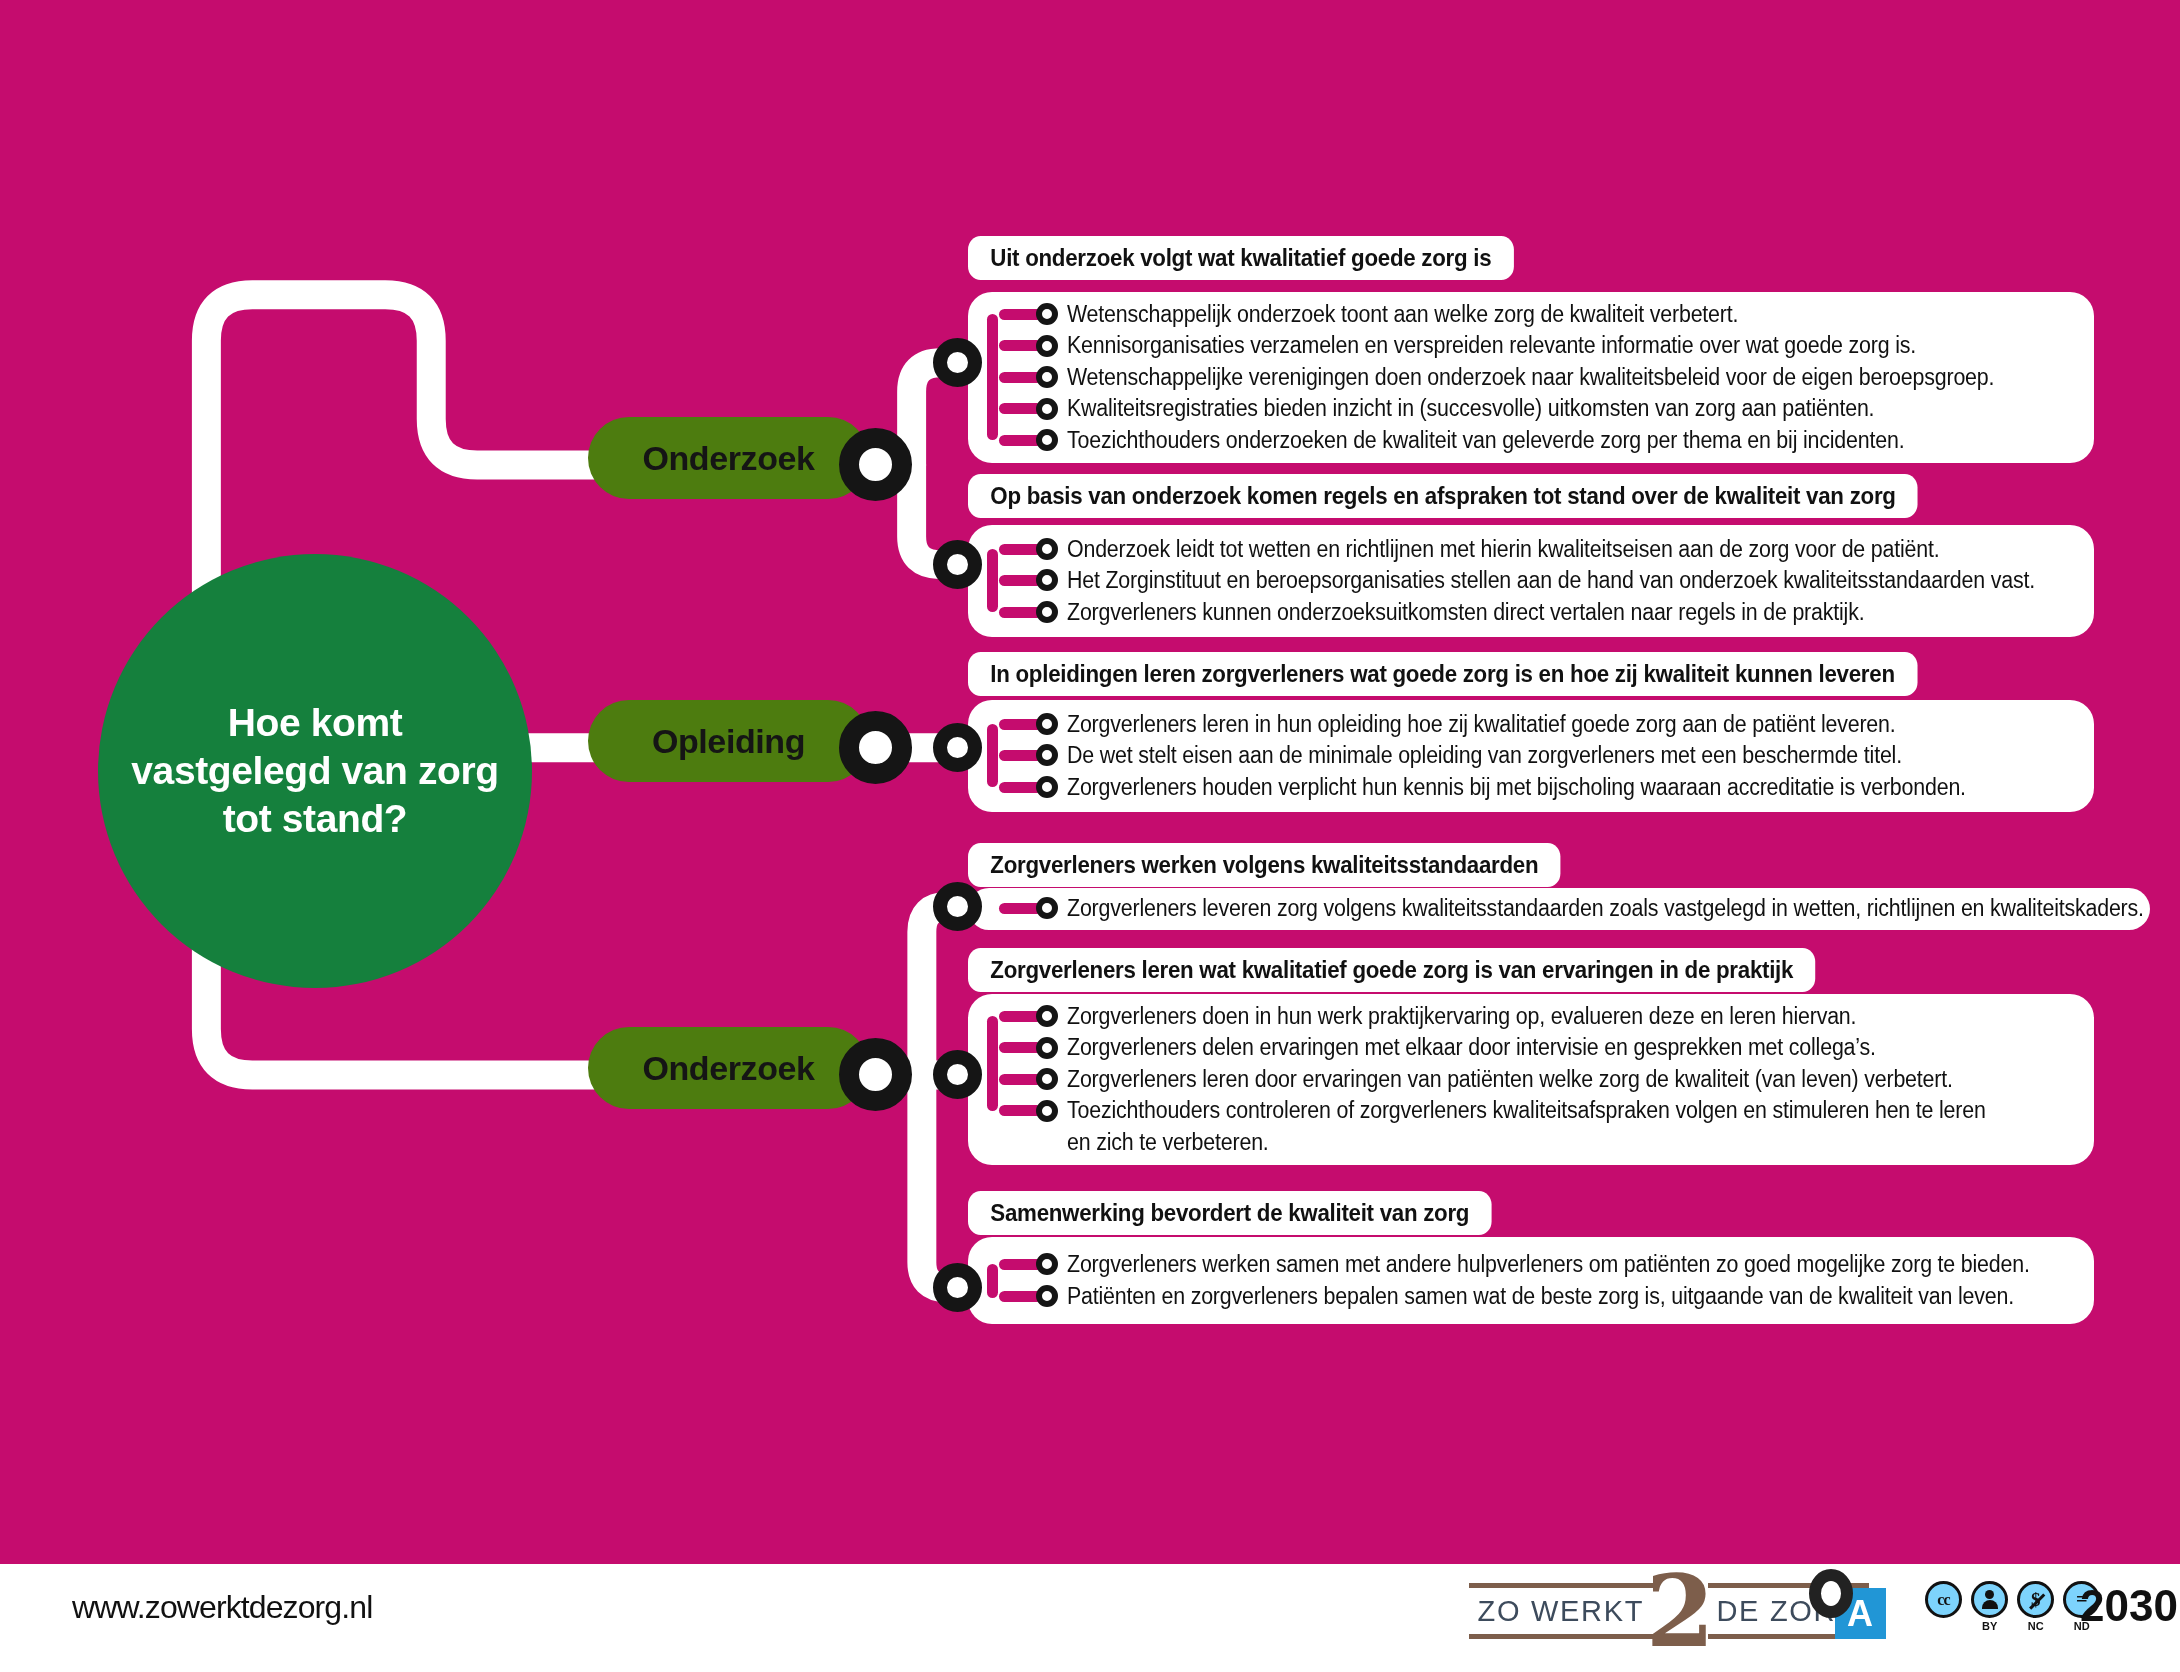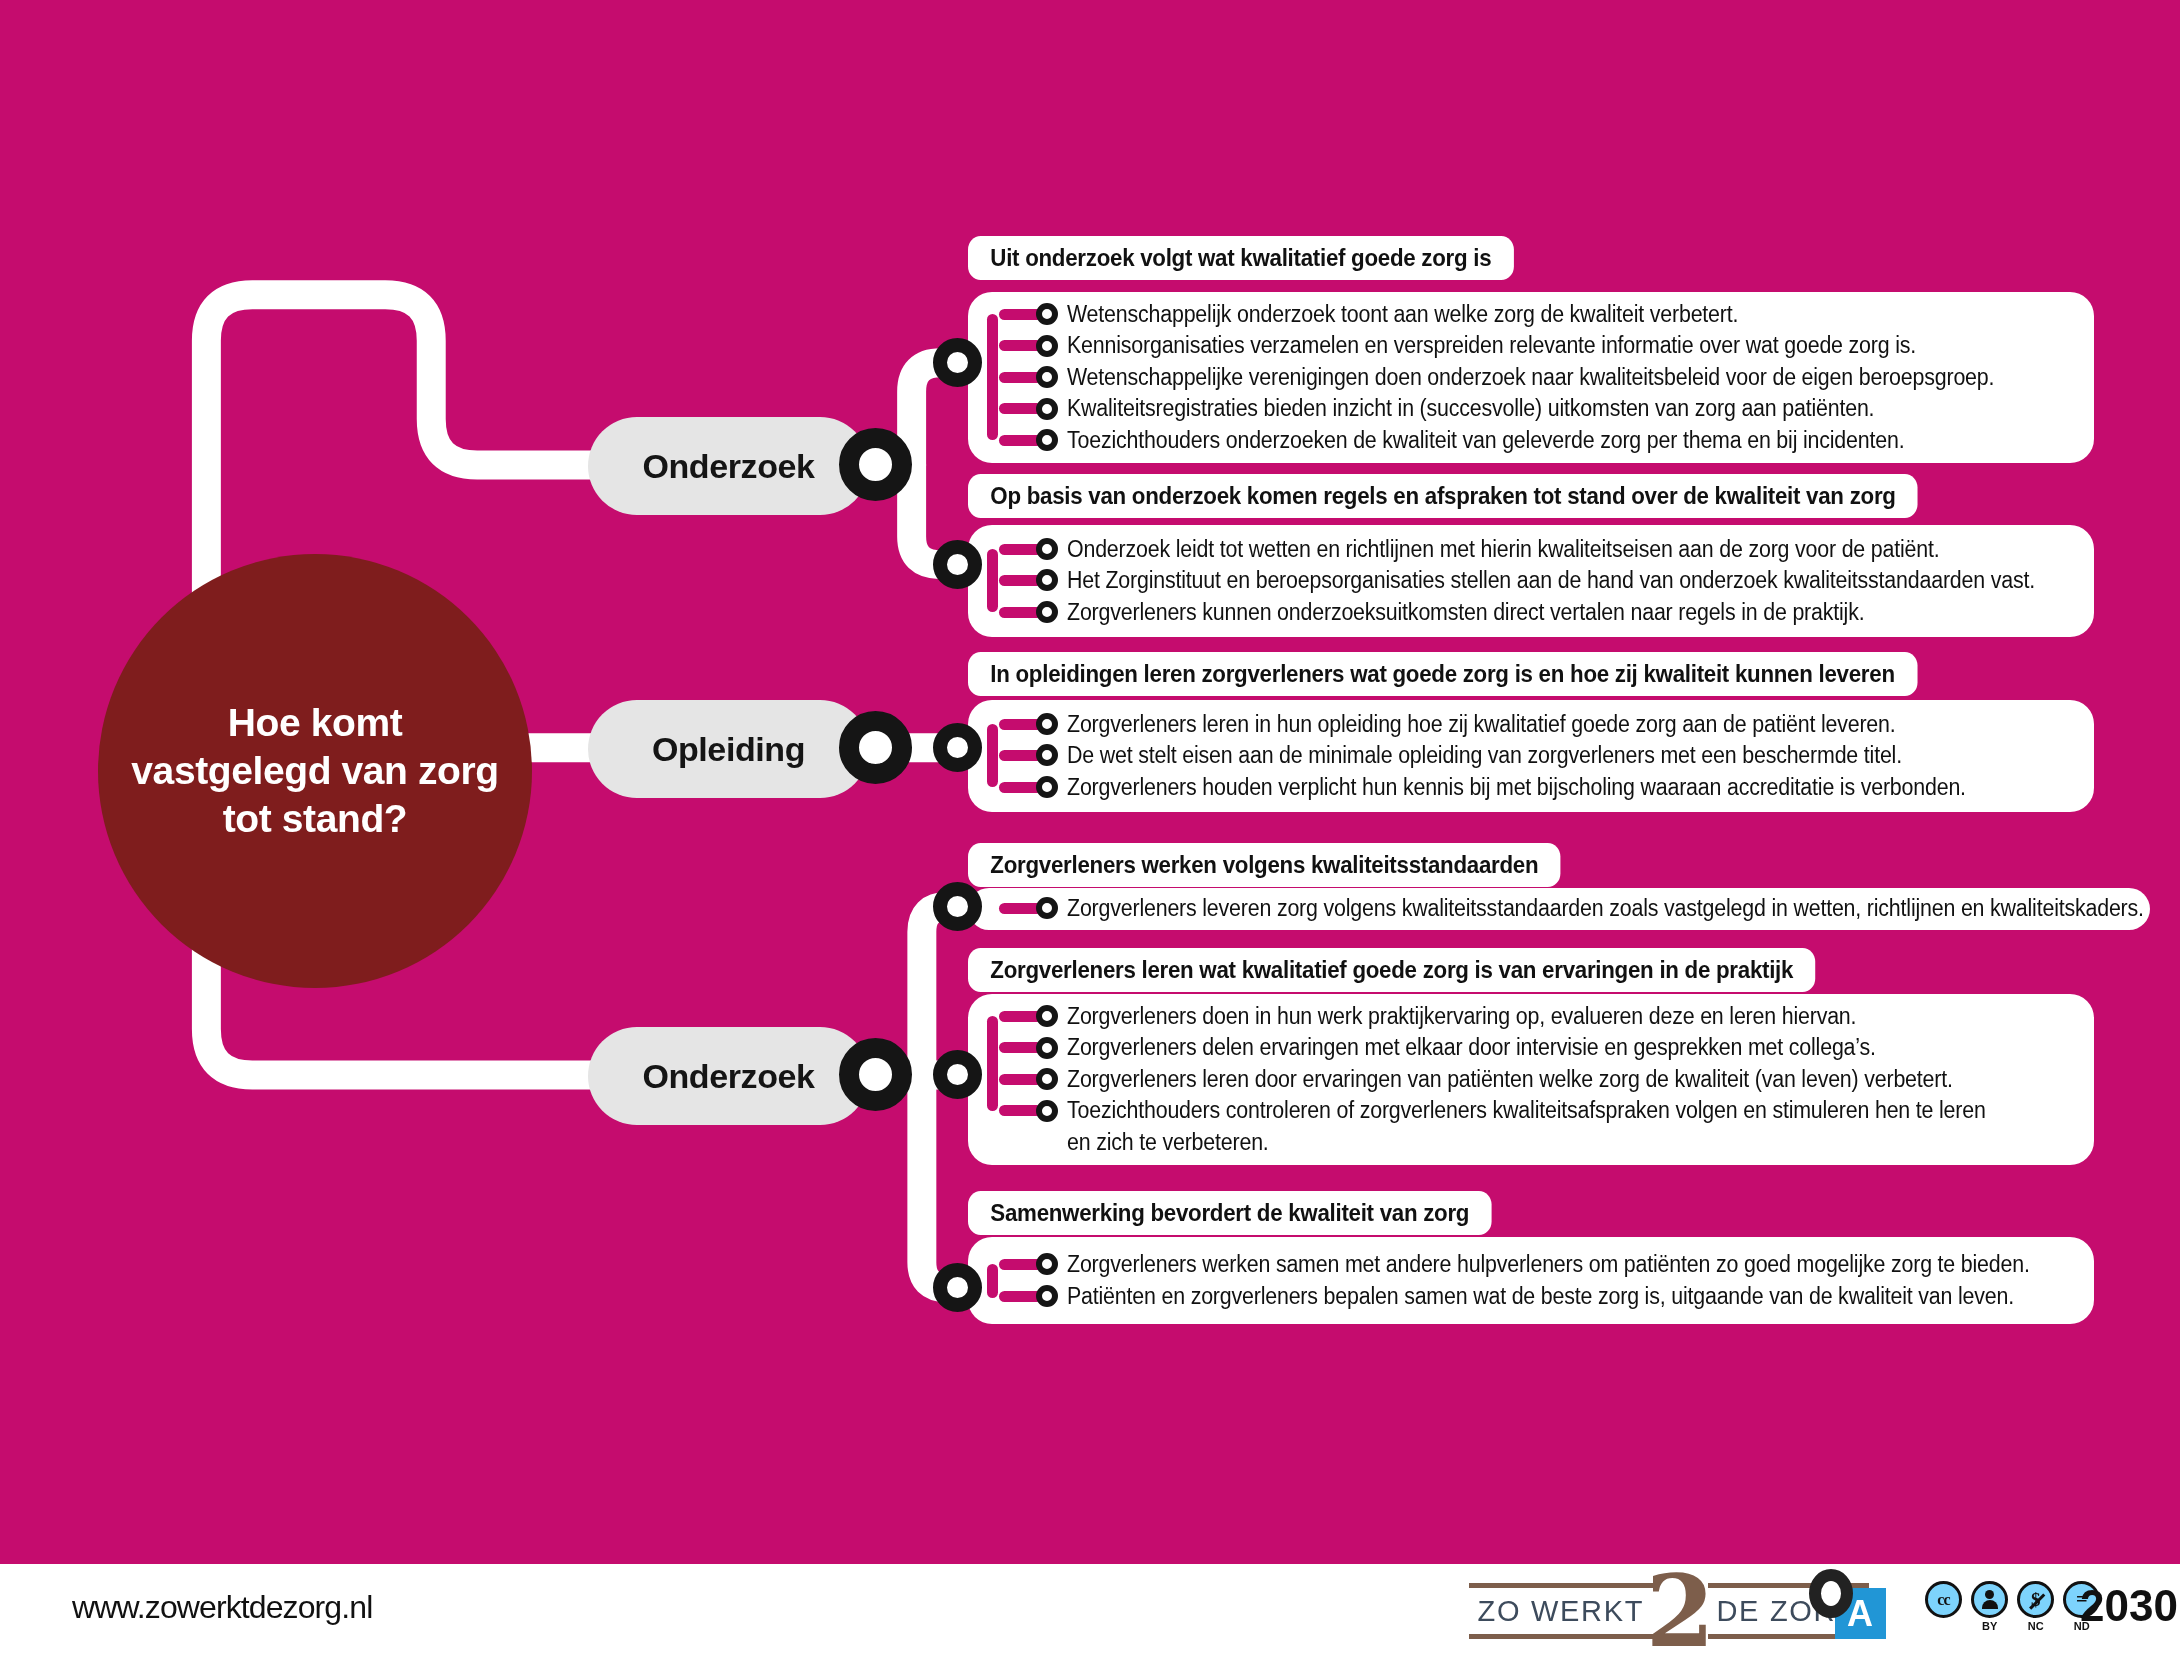--- a/index.html
+++ b/index.html
@@ -2,25 +2,25 @@
 <html style="font-size:13.6px"><head>
 <meta charset="utf-8">
 <style>
   html,body{margin:0;padding:0;}
   body{width:2181px;height:1672px;font-family:"Liberation Sans",sans-serif;}
   #canvas{position:relative;width:2181px;height:1672px;background:#C50C6E;overflow:hidden;}
   svg.connectors{position:absolute;left:0;top:0;z-index:1;}
 
   
   .qcircle{position:absolute;left:98px;top:554px;width:434px;height:434px;border-radius:50%;
-    background:#7f1d1d;z-index:3;display:flex;flex-direction:column;justify-content:center;align-items:center;}
+    background:#15803d;z-index:3;display:flex;flex-direction:column;justify-content:center;align-items:center;}
   .qcircle .qline{color:#fff;font-size:39px;font-weight:bold;line-height:48px;letter-spacing:-0.4px;}
 
   
-  .pill{position:absolute;left:588px;width:281px;height:98px;background:#e5e5e5;border-radius:49px;
+  .pill{position:absolute;left:588px;width:281px;height:82px;background:#4d7c0f;border-radius:49px;
     z-index:4;display:flex;align-items:center;justify-content:center;}
   .pill .plabel{font-size:34px;font-weight:bold;color:#151515;letter-spacing:-0.4px;}
   .bigdonut{position:absolute;width:73px;height:73px;border:20.4px solid #151515;background:#fff;
     border-radius:50%;box-sizing:border-box;z-index:5;}
   .jdonut{position:absolute;width:49px;height:49px;border:14.5px solid #151515;background:#fff;
     border-radius:50%;box-sizing:border-box;z-index:6;}
 
   
   .hbox{position:absolute;background:#fff;border-radius:13.6px;padding:0 24px;height:44px;
     display:inline-flex;align-items:center;white-space:nowrap;z-index:4;

